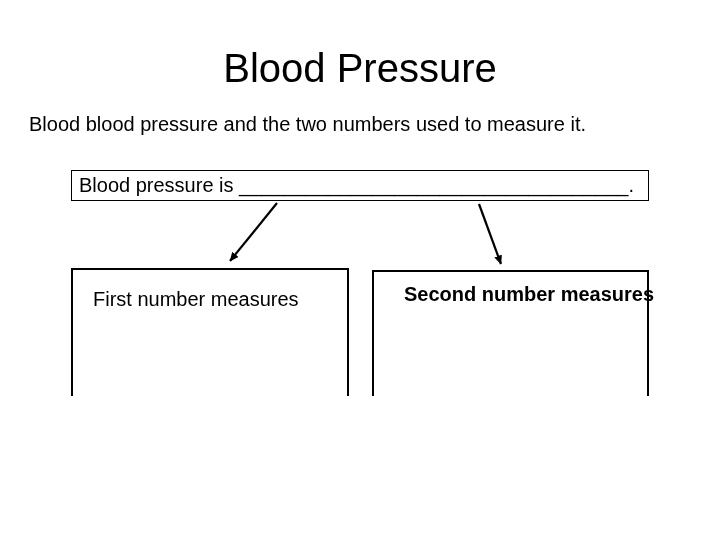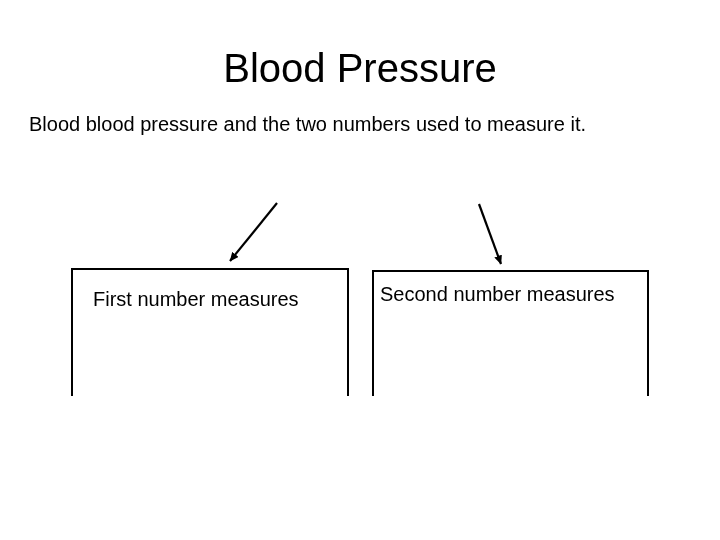--- a/index.html
+++ b/index.html
@@ -68,31 +68,34 @@
     width: 277px; height: 184px;
   }
   .answer-box .box-label {
     display: block;
     font-size: 20px;
     line-height: 26px;
     color: #000000;
     white-space: nowrap;
   }
   .answer-box.first .box-label  { padding: 16px 0 0 20px; }
-  .answer-box.second .box-label { padding: 9px 0 0 6px; }
+  .answer-box.second .box-label { padding: 9px 0 0 30px; font-weight: bold; }
 </style>
 </head>
 <body>
 
 <div class="slide">
 
   <div class="slide-title">Blood Pressure</div>
 
   <div class="prompt">Blood blood pressure and the two numbers used to measure it.</div>
 
+  <div class="definition-box">
+    <span class="def-text">Blood pressure is ___________________________________.</span>
+  </div>
 
   <svg class="arrows-layer" width="720" height="540" viewBox="0 0 720 540" xmlns="http://www.w3.org/2000/svg">
     <defs>
       <marker id="ah" viewBox="0 0 9 8" refX="8.5" refY="4" markerWidth="9" markerHeight="8" orient="auto" markerUnits="userSpaceOnUse">
         <path d="M0,0 L9,4 L0,8 z" fill="#000000"></path>
       </marker>
     </defs>
     <line x1="277" y1="203" x2="230" y2="261" stroke="#000000" stroke-width="2.2" marker-end="url(#ah)"></line>
     <line x1="479" y1="204" x2="501" y2="264" stroke="#000000" stroke-width="2.2" marker-end="url(#ah)"></line>
   </svg>

